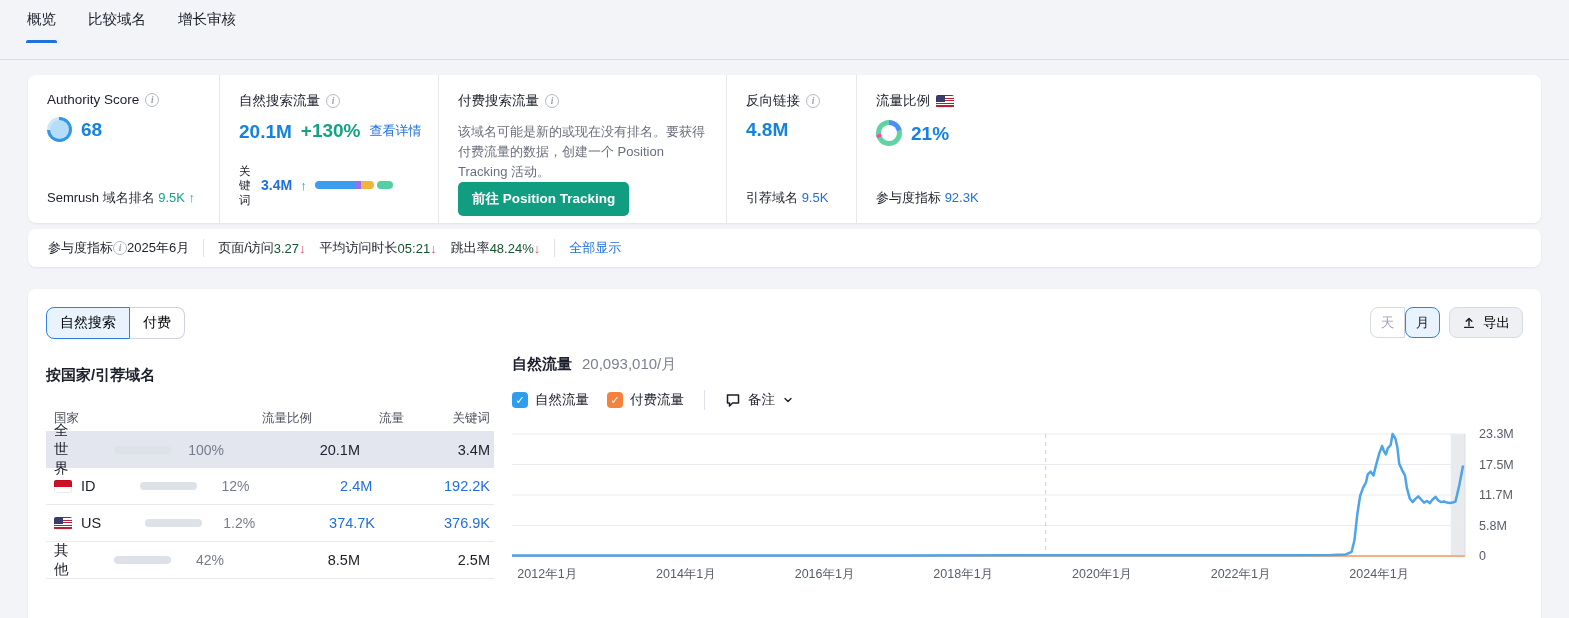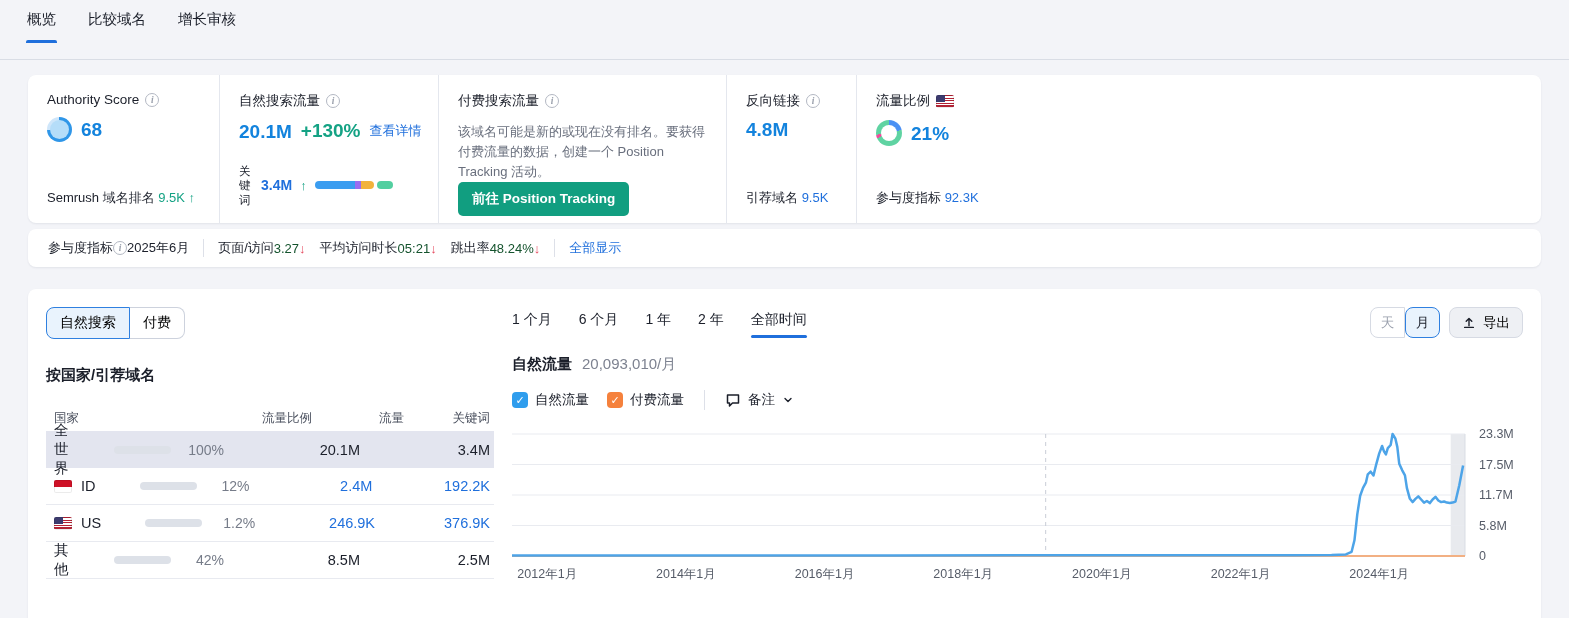--- a/index.html
+++ b/index.html
@@ -300,47 +300,40 @@
 
         <div class="geo-row">
           <span class="c-country">
               <span class="flag flag-us"></span>
               <span>US</span>
             </span>
           <span class="c-share">
               <span class="share-track"><span class="share-fill" style="width: 1.2%;"></span></span>
               <span class="c-pct">1.2%</span>
             </span>
-          <span class="c-traffic"><a class="blue-link">246.9K</a></span>
+          <span class="c-traffic"><a class="blue-link">374.7K</a></span>
           <span class="c-kw"><a class="blue-link">376.9K</a></span>
         </div>
 
         <div class="geo-row">
           <span class="c-country">
               <span>其他</span>
             </span>
           <span class="c-share">
               <span class="share-track"><span class="share-fill" style="width: 42%;"></span></span>
               <span class="c-pct">42%</span>
             </span>
           <span class="c-traffic dark-val">8.5M</span>
           <span class="c-kw dark-val">2.5M</span>
         </div>
       </div>
     </div>
 
     <div class="right-col">
       <div class="chart-top">
-        <div class="range-tabs">
-          <span class="range-tab">1 个月</span>
-          <span class="range-tab">6 个月</span>
-          <span class="range-tab">1 年</span>
-          <span class="range-tab">2 年</span>
-          <span class="range-tab active">全部时间</span>
-        </div>
         <div class="chart-top-right">
           <div class="unit-toggle">
             <span class="unit-btn first">天</span>
             <span class="unit-btn active">月</span>
           </div>
           <button class="export-btn">
             <svg width="14" height="14" viewBox="0 0 16 16">
                 <path d="M8 11V3M4.8 6 8 2.8 11.2 6M3 13h10" fill="none" stroke="#1b1f2a" stroke-width="1.6" stroke-linecap="round" stroke-linejoin="round"></path>
               </svg>
             <span>导出</span>

